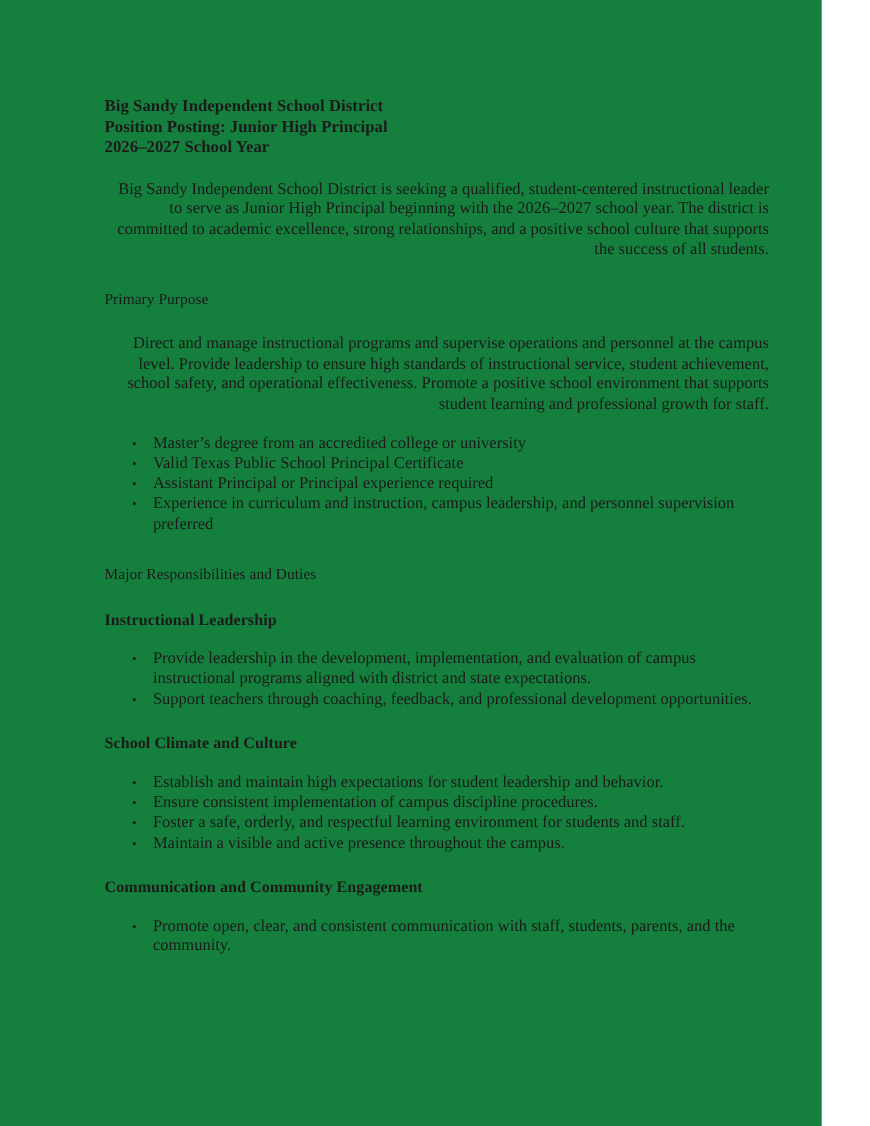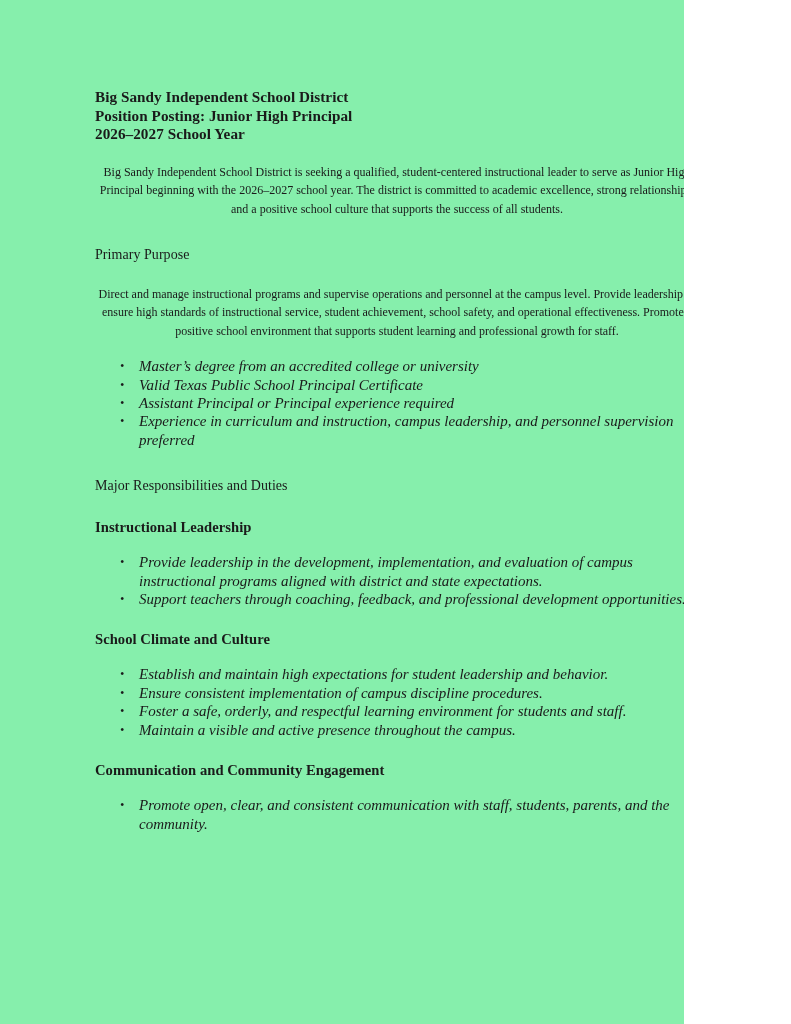--- a/index.html
+++ b/index.html
@@ -7,23 +7,23 @@
     padding: 0;
     background: #ffffff;
   }
   body {
     font-family: "Liberation Serif", "DejaVu Serif", serif;
     color: #1a1a1a;
     -webkit-font-smoothing: antialiased;
   }
   .page {
     position: relative;
-    width: 684px;
+    width: 747px;
     height: 1024px;
-    background: #86efac;
+    background: #15803d;
     overflow: hidden;
     box-sizing: border-box;
   }
   .content {
     position: absolute;
     left: 95px;
     top: 88px;
     width: 604px;
   }
 
@@ -31,24 +31,24 @@
   .title-block {
     font-weight: bold;
     font-size: 15.2px;
     line-height: 18.6px;
     letter-spacing: 0.05px;
   }
   .title-line { display: block; }
 
   
   .para {
-    font-size: 12px;
+    font-size: 15px;
     line-height: 18.4px;
     margin: 0;
-    text-align: center;
+    text-align: right;
     font-family: Liberation Serif, serif;
   }
   .intro-para { margin-top: 19px; }
 
   
   .h-major {
     font-size: 14px;
     font-weight: normal;
     line-height: 21px;
     margin: 0;
@@ -65,21 +65,20 @@
     margin: 0;
     letter-spacing: 0.05px;
   }
   .gap-before-sub { margin-top: 22px; }
 
   
   ul.bullets {
     list-style: none;
     margin: 0;
     padding: 0;
-    font-style: italic;
   }
   ul.bullets.after-heading { margin-top: 17px; }
   ul.bullets li {
     position: relative;
     font-size: 15px;
     line-height: 18.4px;
     padding-left: 44px;
     margin: 0;
   }
   ul.bullets li::before {

